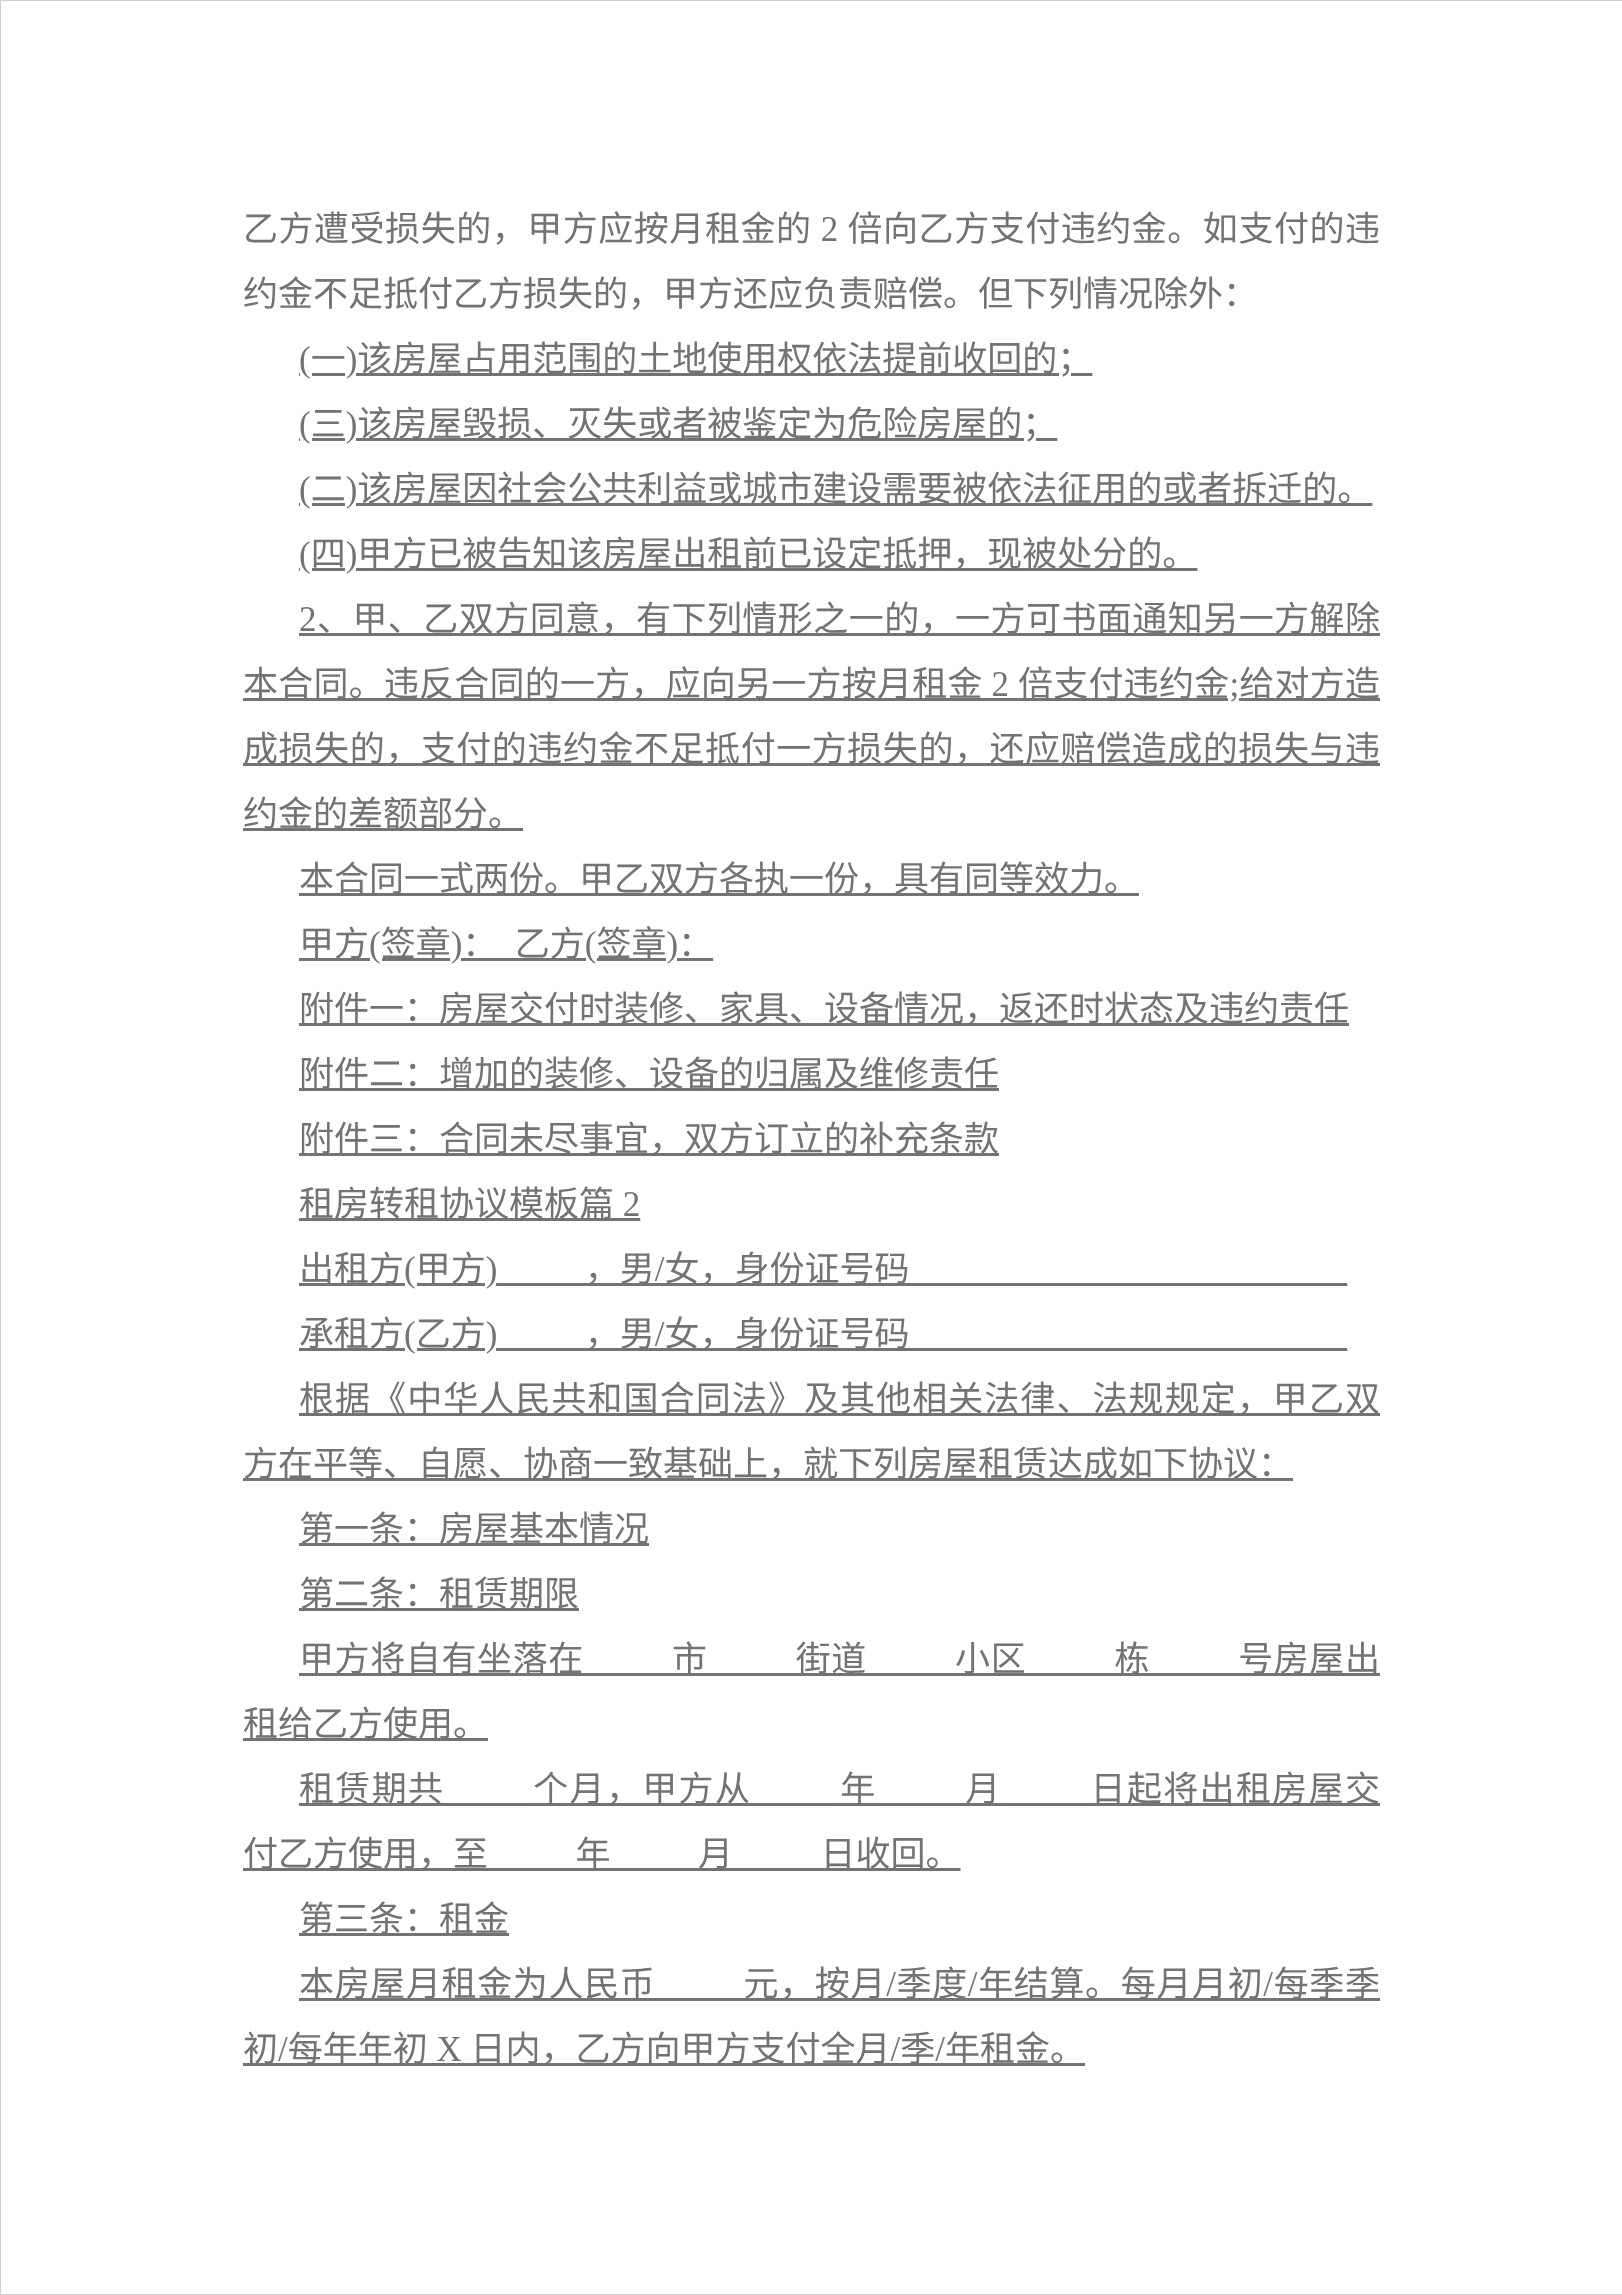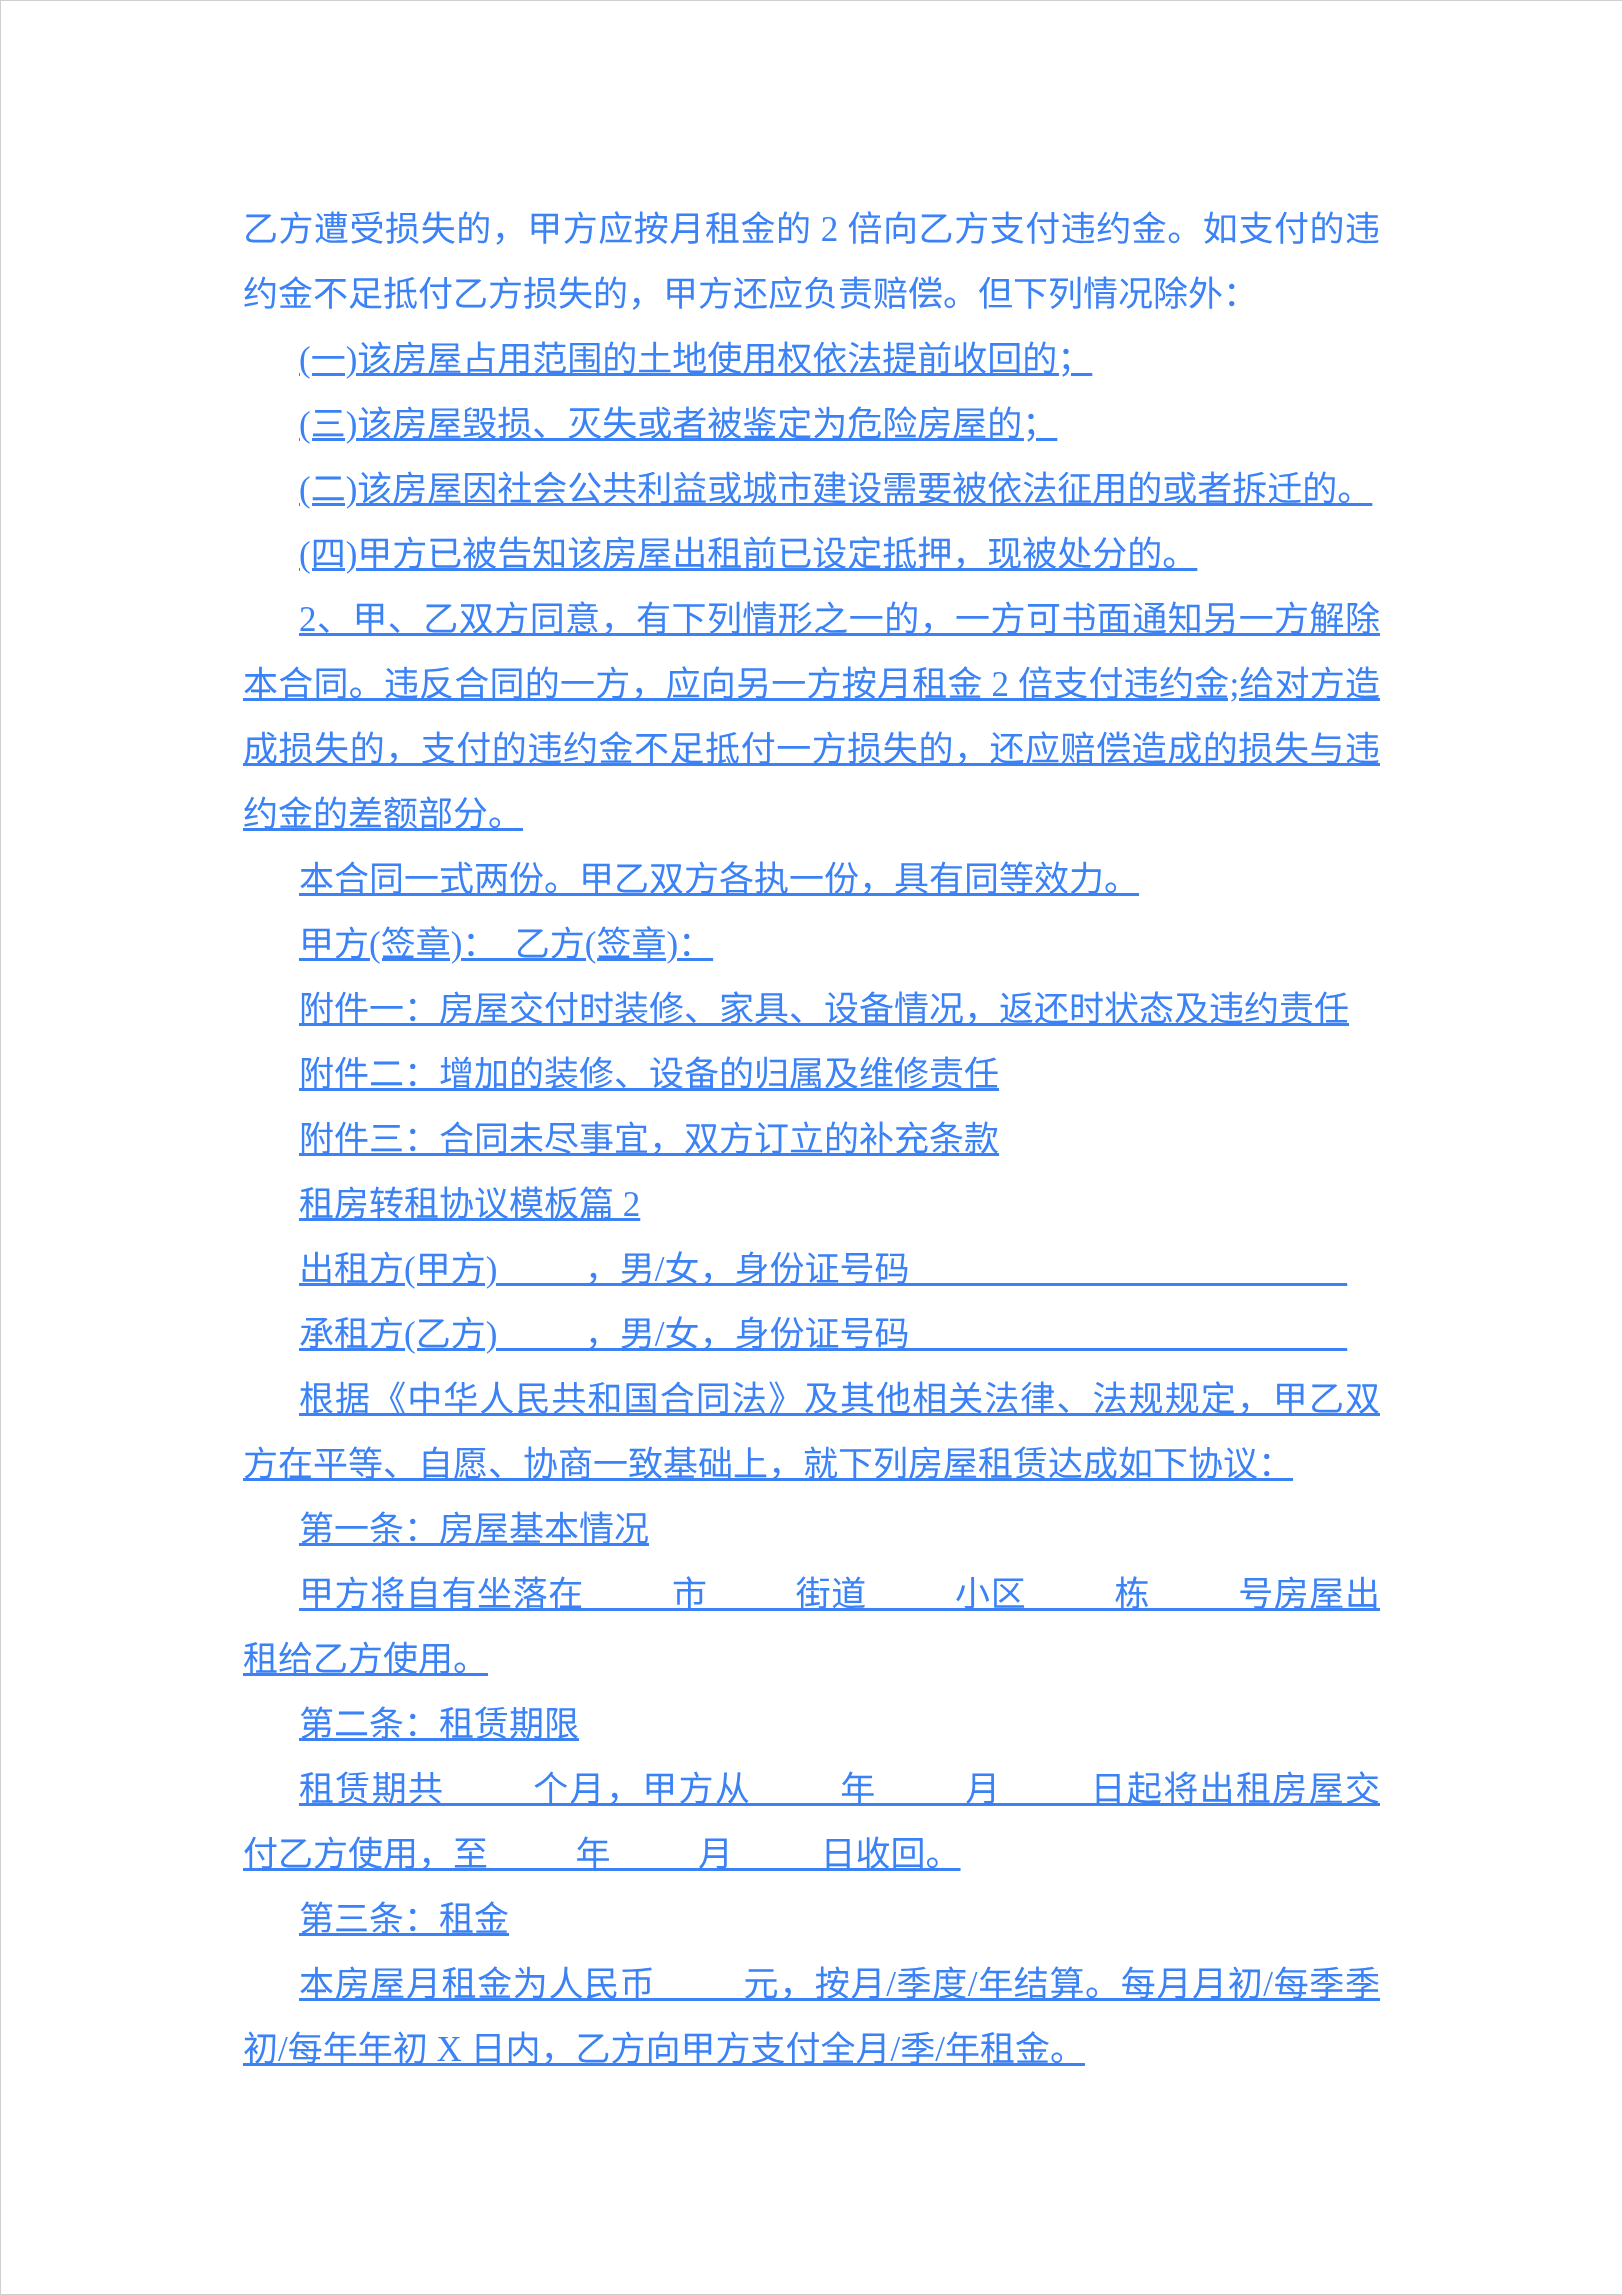--- a/index.html
+++ b/index.html
@@ -11,21 +11,21 @@
     position: relative;
     width: 1623px;
     height: 2295px;
     box-sizing: border-box;
     background: #ffffff;
     border: 0.7px solid #cfcfcf;
     padding: 196px 242px 0 242px;
     font-family: "Liberation Serif", "DejaVu Serif", serif;
     font-size: 35px;
     line-height: 65px;
-    color: #3b82f6;
+    color: #737373;
     overflow: hidden;
   }
   .page p {
     margin: 0;
     padding: 0;
     text-align: justify;
     text-justify: inter-ideograph;
     word-break: break-all;
   }
   .page p.indent {
@@ -49,19 +49,19 @@
   <p class="indent">本合同一式两份。甲乙双方各执一份，具有同等效力。</p>
   <p class="indent">甲方(签章)：　乙方(签章)：</p>
   <p class="indent">附件一：房屋交付时装修、家具、设备情况，返还时状态及违约责任</p>
   <p class="indent">附件二：增加的装修、设备的归属及维修责任</p>
   <p class="indent">附件三：合同未尽事宜，双方订立的补充条款</p>
   <p class="indent">租房转租协议模板篇 2</p>
   <p class="indent">出租方(甲方)_____，男/女，身份证号码_________________________</p>
   <p class="indent">承租方(乙方)_____，男/女，身份证号码_________________________</p>
   <p class="indent">根据《中华人民共和国合同法》及其他相关法律、法规规定，甲乙双方在平等、自愿、协商一致基础上，就下列房屋租赁达成如下协议：</p>
   <p class="indent">第一条：房屋基本情况</p>
+  <p class="indent">第二条：租赁期限</p>
   <p class="indent">甲方将自有坐落在_____市_____街道_____小区_____栋_____号房屋出租给乙方使用。</p>
-  <p class="indent">第二条：租赁期限</p>
   <p class="indent">租赁期共_____个月，甲方从_____年_____月_____日起将出租房屋交付乙方使用，至_____年_____月_____日收回。</p>
   <p class="indent">第三条：租金</p>
   <p class="indent">本房屋月租金为人民币_____元，按月/季度/年结算。每月月初/每季季初/每年年初 X 日内，乙方向甲方支付全月/季/年租金。</p>
 </div>
 
 
 </body></html>

